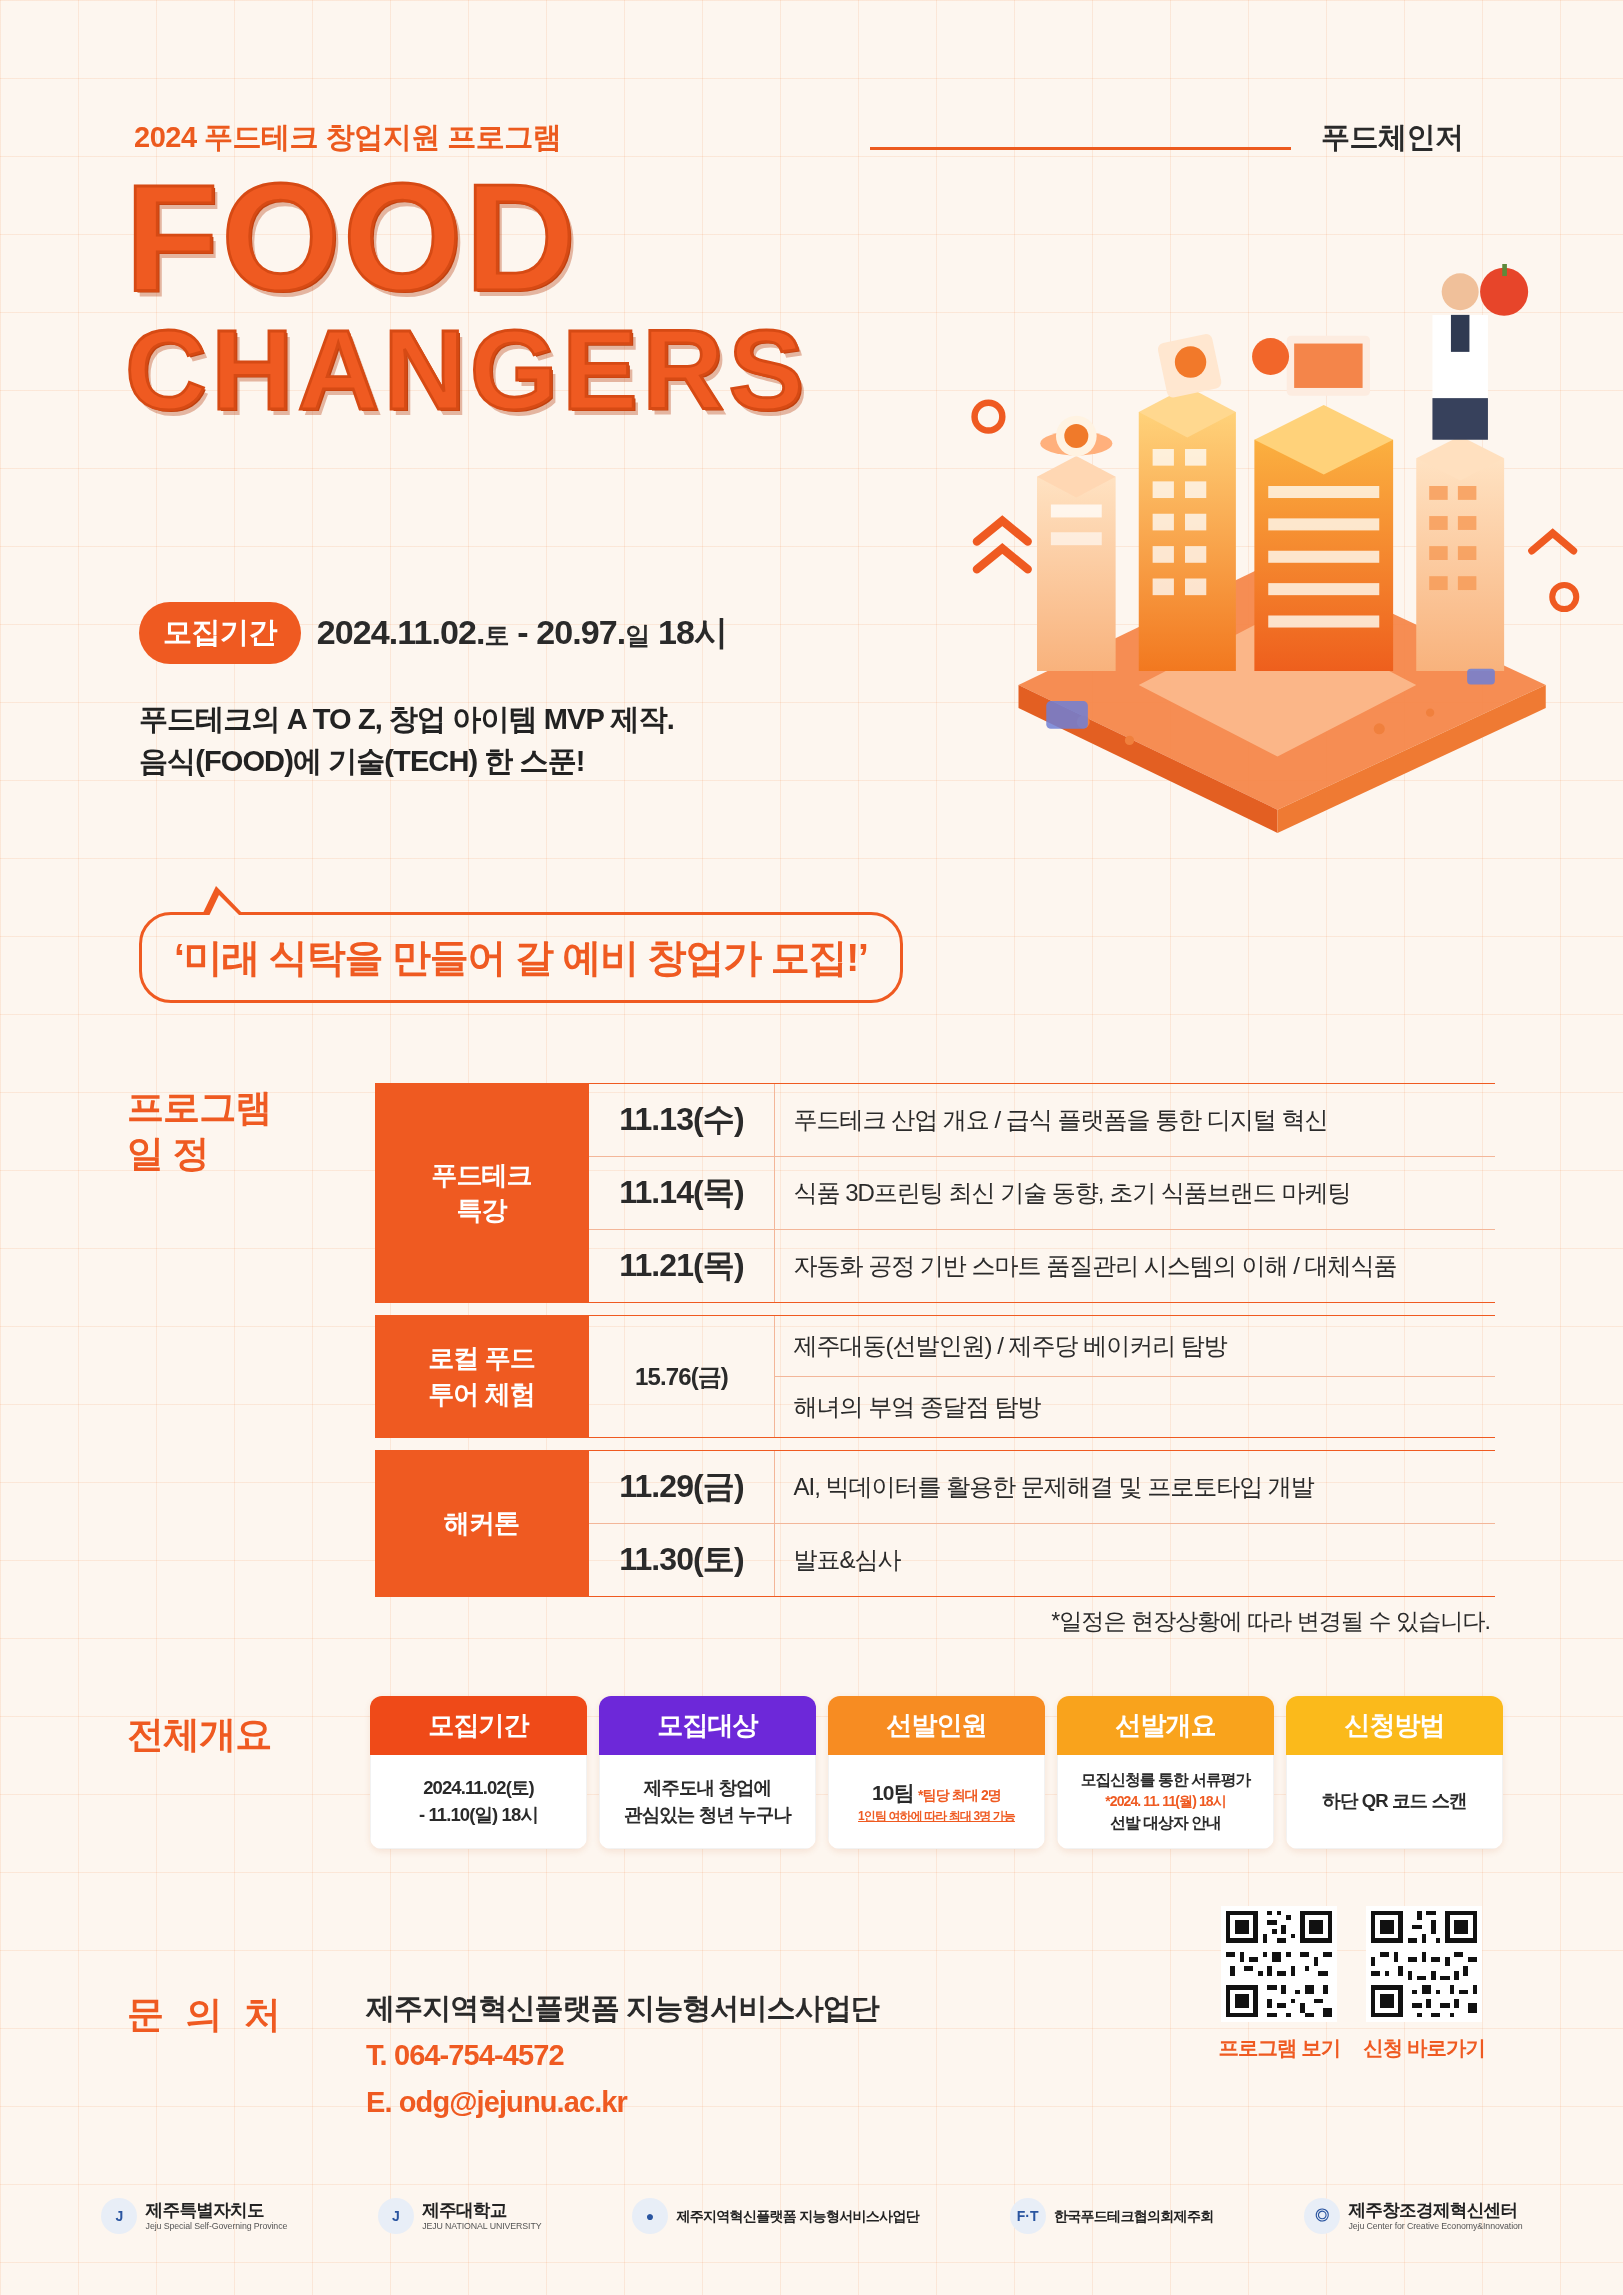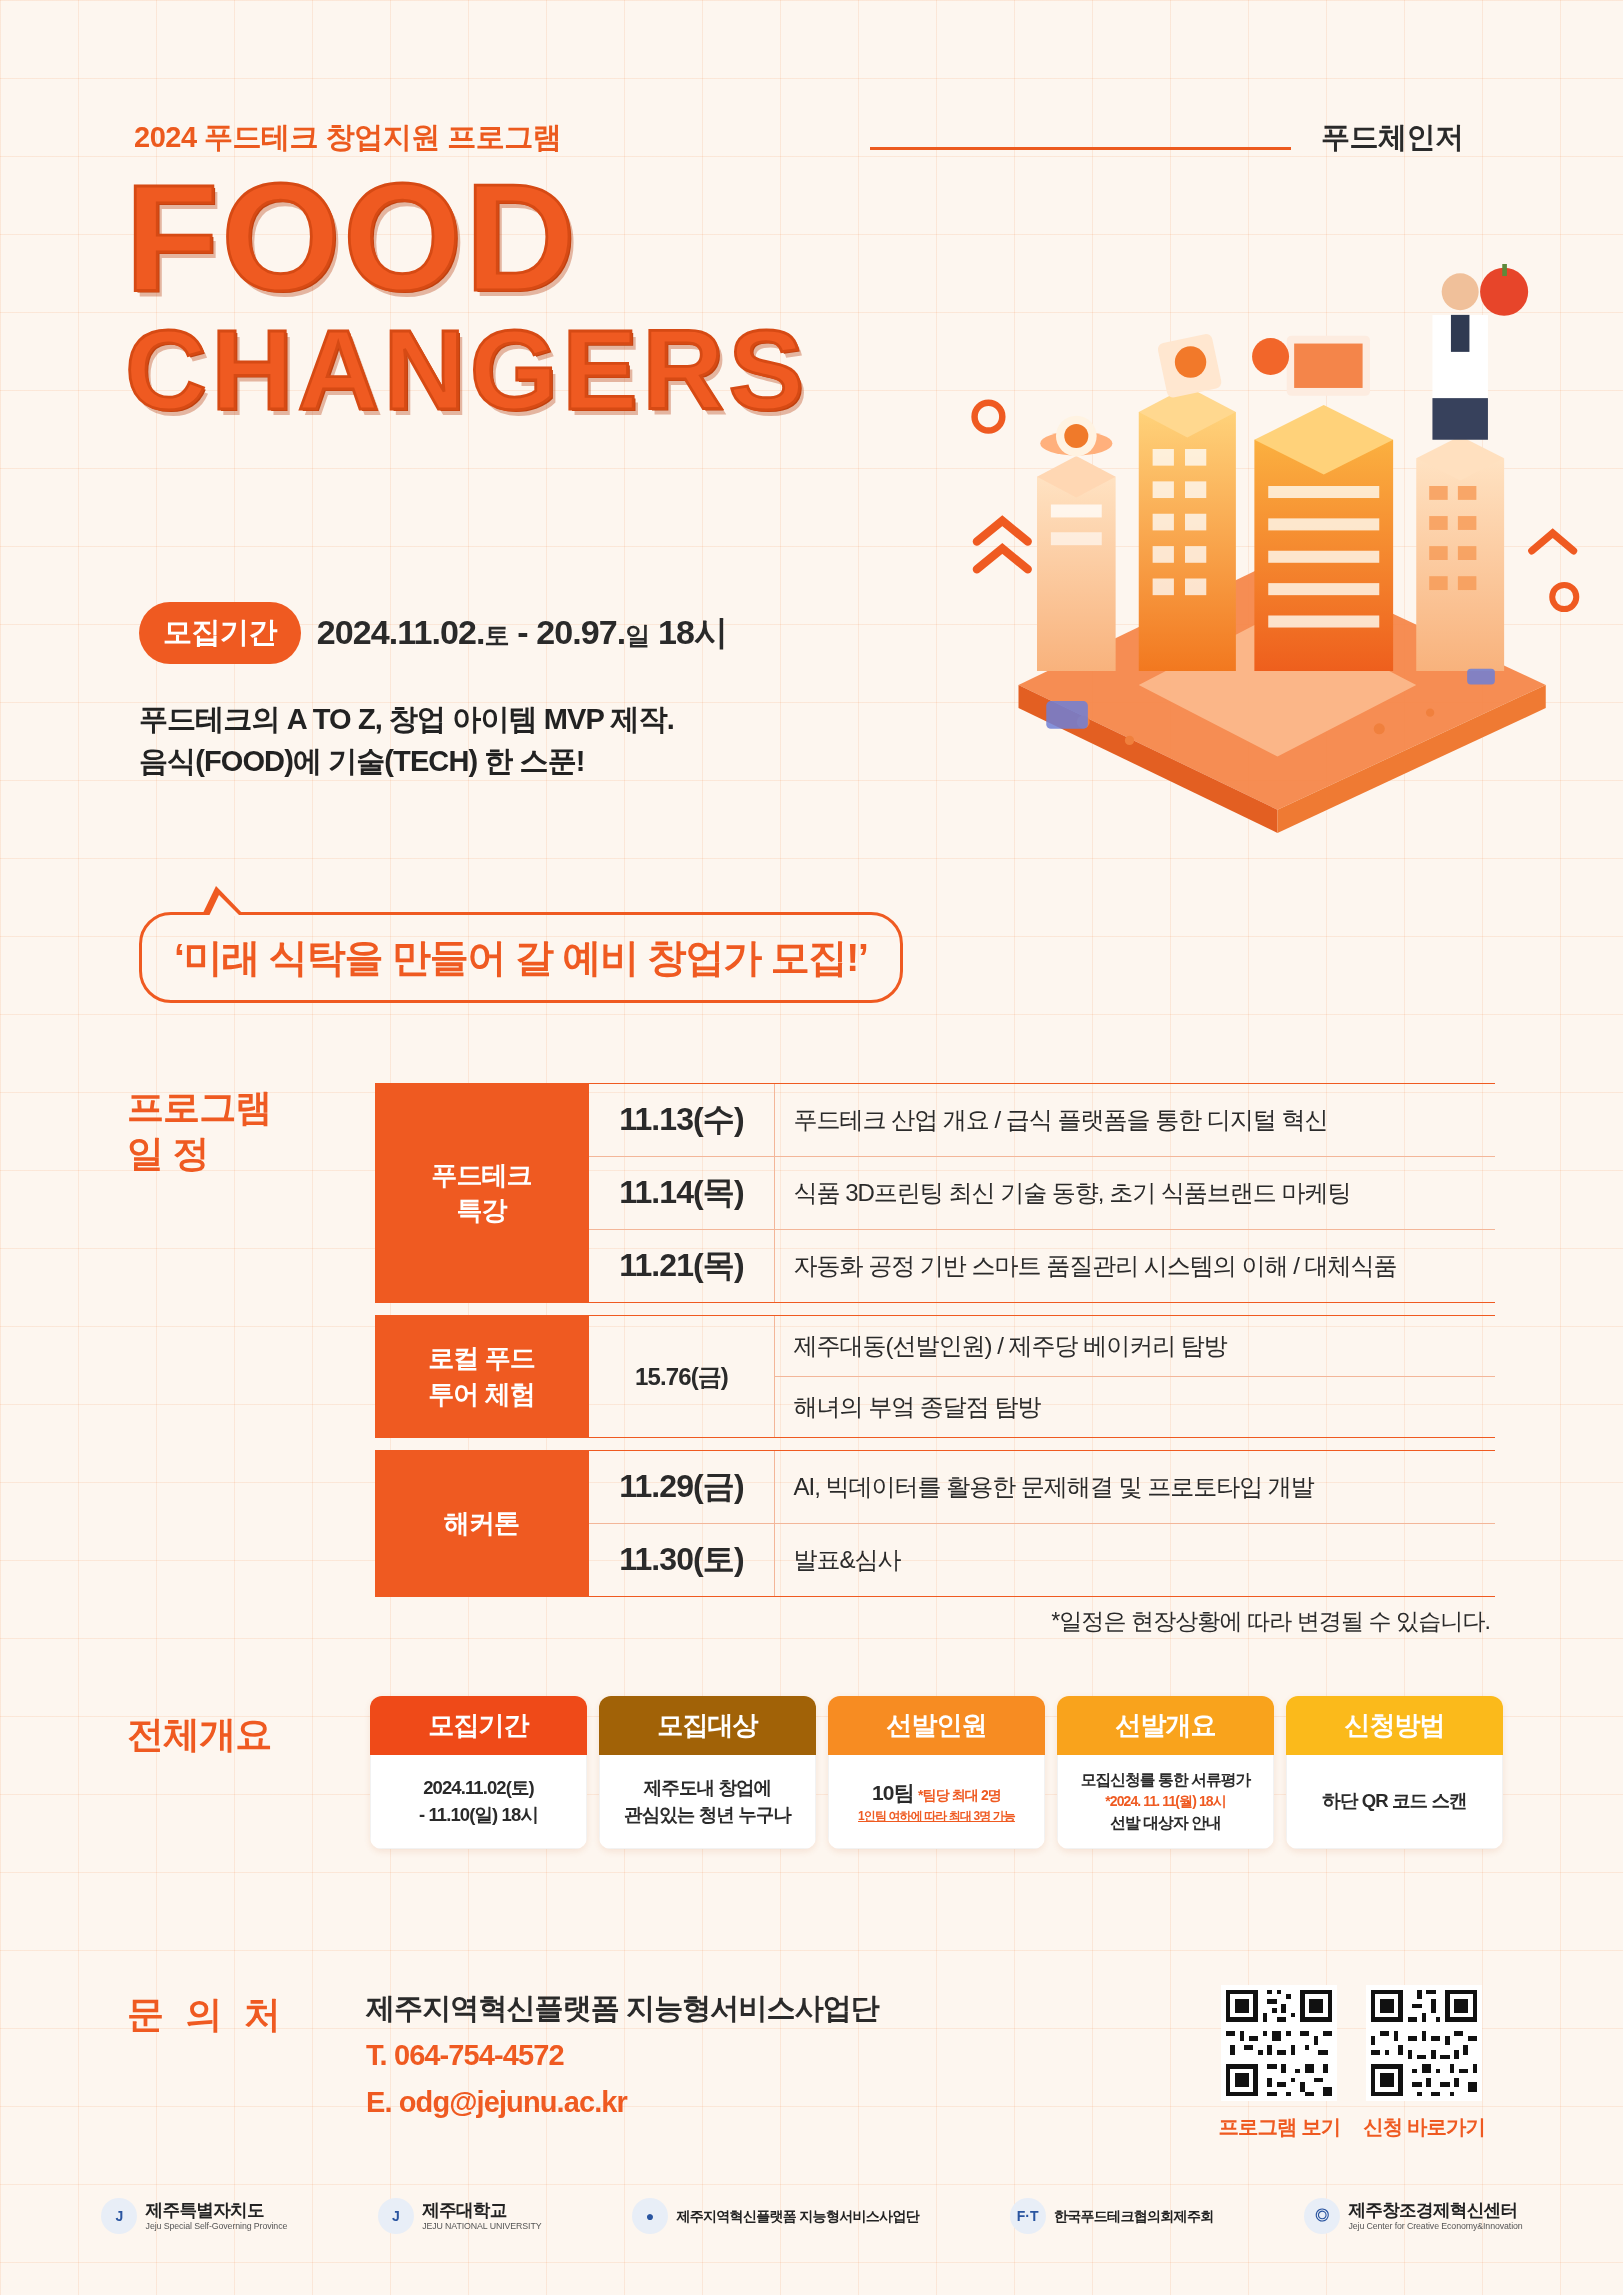--- a/index.html
+++ b/index.html
@@ -119,21 +119,21 @@
     font-size:18.5px;font-weight:bold;line-height:1.45;letter-spacing:-0.9px;color:#2a2a2a;text-align:center;
     border:1.4px solid rgba(0,0,0,.05);border-top:none;
   }
   .card .body .sub{font-size:14px;font-weight:bold;color:#ef5a21;}
   .card .body .u{font-size:12px;text-decoration:underline;color:#ef5a21;font-weight:bold;}
 
   
   #contact-title{left:127px;top:1992px;letter-spacing:5.6px;}
   .contact{position:absolute;left:366px;top:1985px;font-size:29px;font-weight:bold;letter-spacing:-0.9px;line-height:1.62;color:#2a2a2a;}
   .contact .blue{color:#ef5a21;}
-  .qrs{position:absolute;right:139px;top:1985px;display:flex;gap:23px;align-items:flex-end;}
+  .qrs{position:absolute;right:139px;top:1906px;display:flex;gap:23px;align-items:flex-end;}
   .qrwrap{text-align:center;}
   .qr{width:116px;height:116px;background:#fff;}
   .qrlabel{margin-top:10.2px;font-size:20.4px;font-weight:bold;color:#ef5a21;letter-spacing:-0.9px;}
 
   
   .footer{position:absolute;left:0;right:0;top:2198px;display:flex;justify-content:space-around;align-items:center;padding:0 56px;}
   .logo{display:flex;align-items:center;gap:8.3px;}
   .logo .mark{width:36px;height:36px;border-radius:50%;background:#e8eef7;display:flex;align-items:center;justify-content:center;color:#2a55a0;font-weight:bold;font-size:14px;}
   .logo .txt{line-height:1.2;}
   .logo .txt .ko{font-size:17.6px;font-weight:bold;color:#222;letter-spacing:-0.7px;}
@@ -334,21 +334,21 @@
 
   <div class="cards">
     <div class="card">
       <div class="head" style="background:#ef4a18">모집기간</div>
       <div class="body">
         <div>2024.11.02(토)</div>
         <div>- 11.10(일) 18시</div>
       </div>
     </div>
     <div class="card">
-      <div class="head" style="background:#a16207">모집대상</div>
+      <div class="head" style="background:#6d28d9">모집대상</div>
       <div class="body">
         <div>제주도내 창업에</div>
         <div>관심있는 청년 누구나</div>
       </div>
     </div>
     <div class="card">
       <div class="head" style="background:#f78c22">선발인원</div>
       <div class="body">
         <div><span style="font-size:21px">10팀</span> <span class="sub">*팀당 최대 2명</span></div>
         <div class="u">1인팀 여하에 따라 최대 3명 가능</div>

